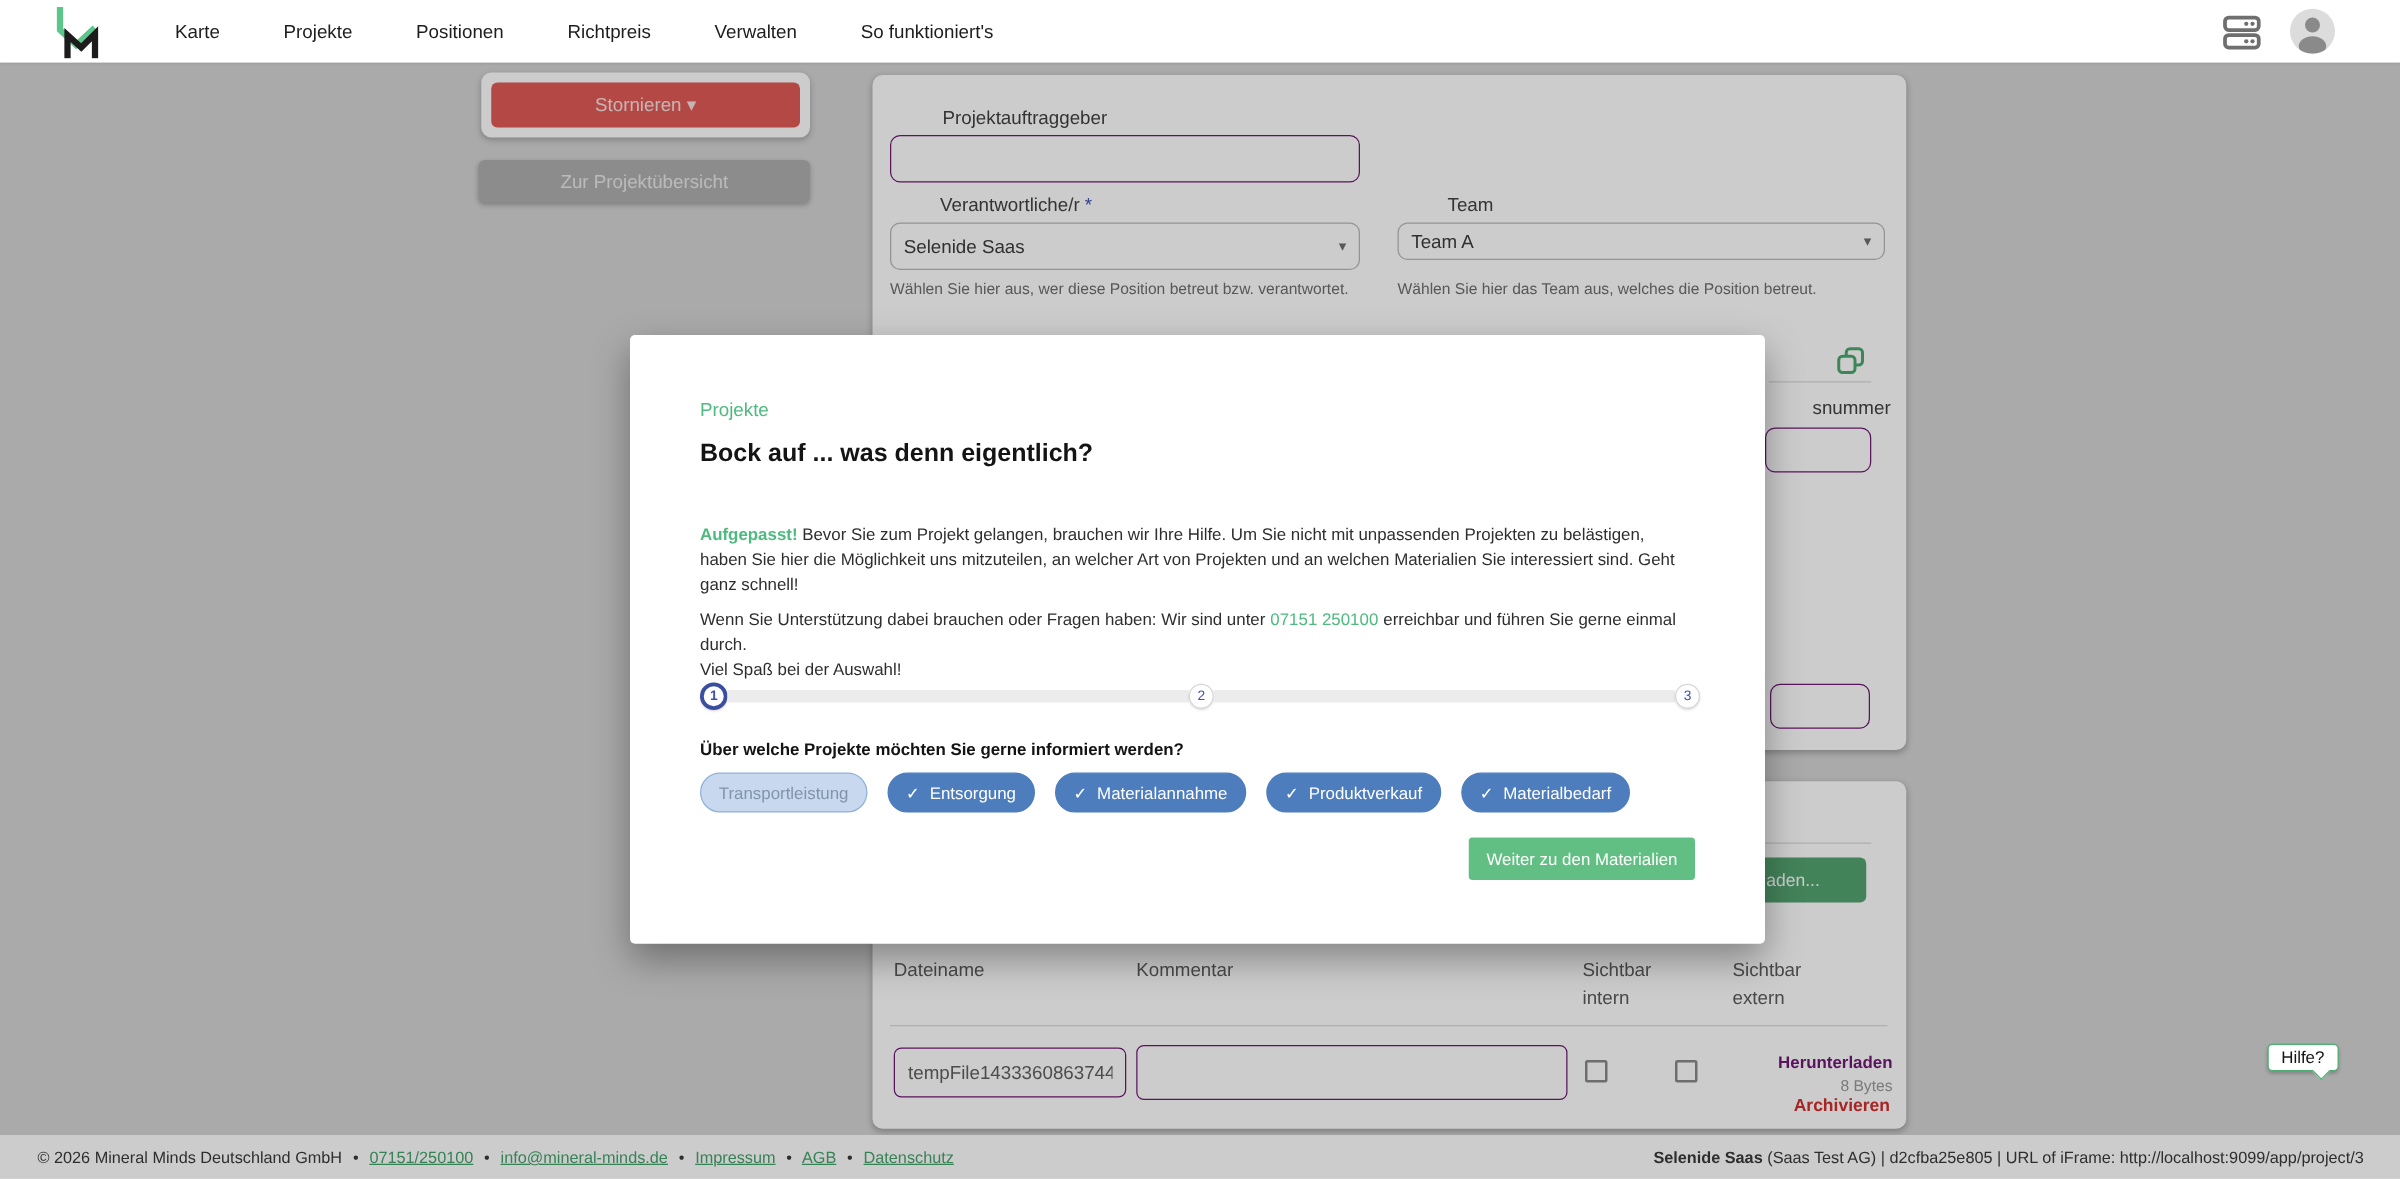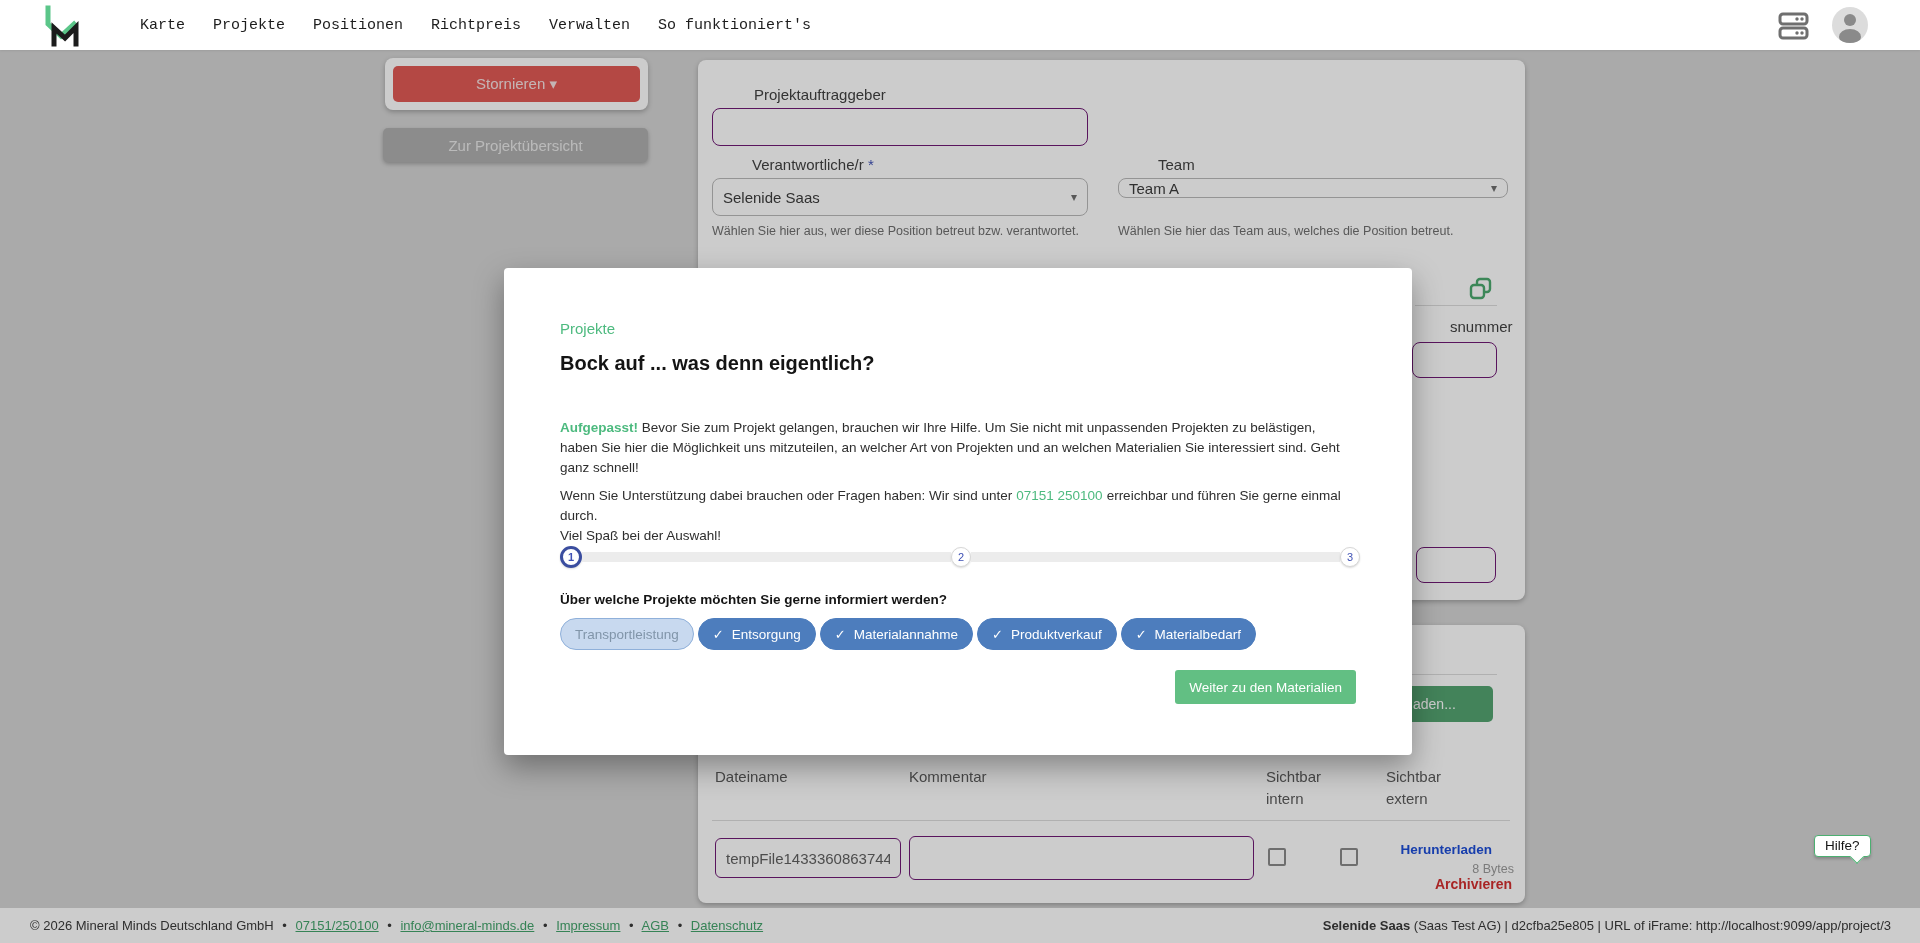--- a/index.html
+++ b/index.html
@@ -4,21 +4,21 @@
 <style>
   * { margin:0; padding:0; box-sizing:border-box; }
   html,body { width:1920px; height:943px; overflow:hidden; background:#d5d5d5;
               font-family:"Liberation Sans", sans-serif; }
   .stage { position:relative; width:1920px; height:943px; }
   .abs { position:absolute; }
 
   
   .navbar { position:absolute; top:0; left:0; width:1920px; height:50px; background:#fff;
             z-index:60; box-shadow:0 1px 2px rgba(0,0,0,.08); }
-  .nav-links { position:absolute; left:140px; top:0; height:50px; display:flex; align-items:center; gap:28px;font-family:Liberation Mono, monospace; }
+  .nav-links { position:absolute; left:140px; top:0; height:50px; display:flex; align-items:center; gap:51px; }
   .nav-link { font-size:15px; color:#1d1d1d; cursor:pointer; white-space:nowrap; }
   .logo { position:absolute; left:40px; top:3px; }
   .rack-icon { position:absolute; left:1778px; top:11px; }
   .avatar { position:absolute; left:1832px; top:7px; width:36px; height:36px; border-radius:50%;
             background:#dcdcdc; overflow:hidden; }
 
   
   .overlay { position:absolute; left:0; top:50px; width:1920px; height:893px;
              background:rgba(0,0,0,0.2); z-index:30; }
 
@@ -38,22 +38,22 @@
             display:flex; align-items:center; padding:0 10px; font-size:15px; color:#3c3c3c;
             cursor:pointer; }
   .select .caret { margin-left:auto; color:#6f6f6f; font-size:12px; }
   .helper { position:absolute; font-size:12.5px; color:#6f6f6f; white-space:nowrap; }
   .hr { position:absolute; height:1px; background:#dcdcdc; }
   .btn-upload { position:absolute; left:1340px; top:686px; width:153px; height:36px; background:#54a471;
                 border:none; border-radius:5px; color:#fff; font-size:14px; cursor:pointer; font-family:inherit; }
   .th { position:absolute; font-size:15px; color:#5c5c5c; line-height:22px; }
   .checkbox { position:absolute; width:18px; height:18px; border:2px solid #8a8a8a; border-radius:2px;
               background:#fff; cursor:pointer; }
-  .link-download { position:absolute; right:428px; top:842px; font-size:13.5px; font-weight:bold;
-                   color:#1d4ed8; cursor:pointer; }
+  .link-download { position:absolute; right:406px; top:842px; font-size:13.5px; font-weight:bold;
+                   color:#701a75; cursor:pointer; }
   .file-size { position:absolute; right:406px; top:862px; font-size:12.5px; color:#9a9a9a; }
   .link-archive { position:absolute; right:408px; top:876px; font-size:14px; font-weight:bold;
                   color:#d32f2f; cursor:pointer; }
 
   
   .footer { position:absolute; left:0; top:908px; width:1920px; height:35px; background:#fff;
             z-index:10; font-size:13px; color:#3a3a3a; }
   .footer-left { position:absolute; left:30px; top:0; line-height:35px; }
   .footer-right { position:absolute; right:29px; top:0; line-height:35px; }
   .footer a, .flink { color:#44a46c; text-decoration:underline; cursor:pointer; }
@@ -69,21 +69,21 @@
   .green-strong { color:#4dba7f; font-weight:bold; }
   .phone-link { color:#4dba7f; cursor:pointer; margin:0 4px; }
   .stepper { position:absolute; left:56px; top:278px; width:800px; height:22px;
              display:flex; align-items:center; }
   .step-bar { flex:1; height:10px; background:#ececec; }
   .step-dot { width:20px; height:20px; border-radius:50%; background:#fff; border:1px solid #d7d7d7;
               display:flex; align-items:center; justify-content:center; font-size:11px; color:#3f51b5;
               flex:0 0 auto; box-shadow:0 1px 2px rgba(0,0,0,.15); }
   .step-dot.active { width:22px; height:22px; border:3px solid #3a4d9f; font-weight:bold; }
   .question { position:absolute; left:56px; top:324px; font-size:13.5px; font-weight:bold; color:#141414; }
-  .chips { position:absolute; left:56px; top:350px; display:flex; gap:4px; }
+  .chips { position:absolute; left:56px; top:350px; display:flex; gap:16px; }
   .chip { height:32px; border-radius:16px; display:flex; align-items:center; padding:0 14px;
           font-size:13.5px; cursor:pointer; white-space:nowrap; }
   .chip.off { background:#c8d9ef; border:1px solid #8fb0da; color:#8195a9; }
   .chip.on  { background:#4d7dbd; border:1px solid #4d7dbd; color:#fff; }
   .chip .chk { margin-right:8px; font-size:13px; }
   .modal-actions { position:absolute; right:56px; top:402px; display:flex; gap:8px; }
   .btn-outline { height:34px; padding:0 14px; background:#fff; border:2px solid #4caf71; border-radius:3px;
                  font-size:13.5px; color:#141414; cursor:pointer; font-family:inherit; }
   .btn-primary { height:34px; padding:0 14px; background:#62bf83; border:none; border-radius:3px;
                  font-size:13.5px; color:#fff; cursor:pointer; font-family:inherit; }
@@ -150,21 +150,21 @@
       <span>Verantwortliche/r</span>
       <span style="color:#3f51b5;">*</span>
     </span>
     <div class="select" style="left:712px; top:178px; width:376px; height:38px;">
       <span>Selenide Saas</span>
       <span class="caret">▾</span>
     </div>
     <span class="helper" style="left:712px; top:224px;">Wählen Sie hier aus, wer diese Position betreut bzw. verantwortet.</span>
 
     <span class="lbl" style="left:1118px; top:156px;">Team</span>
-    <div class="select" style="left:1118px; top:178px; width:390px; height:20px;">
+    <div class="select" style="left:1118px; top:178px; width:390px; height:30px;">
       <span>Team A</span>
       <span class="caret">▾</span>
     </div>
     <span class="helper" style="left:1118px; top:224px;">Wählen Sie hier das Team aus, welches die Position betreut.</span>
 
     <svg class="abs" style="left:1468px; top:276px;" width="26" height="26" viewBox="0 0 26 26">
       <rect x="9" y="3" width="13" height="13" rx="3" fill="none" stroke="#4ca96f" stroke-width="2.4"></rect>
       <rect x="3" y="9" width="13" height="13" rx="3" fill="#fff" stroke="#4ca96f" stroke-width="2.4"></rect>
     </svg>
     <div class="hr" style="left:1415px; top:305px; width:82px;"></div>

